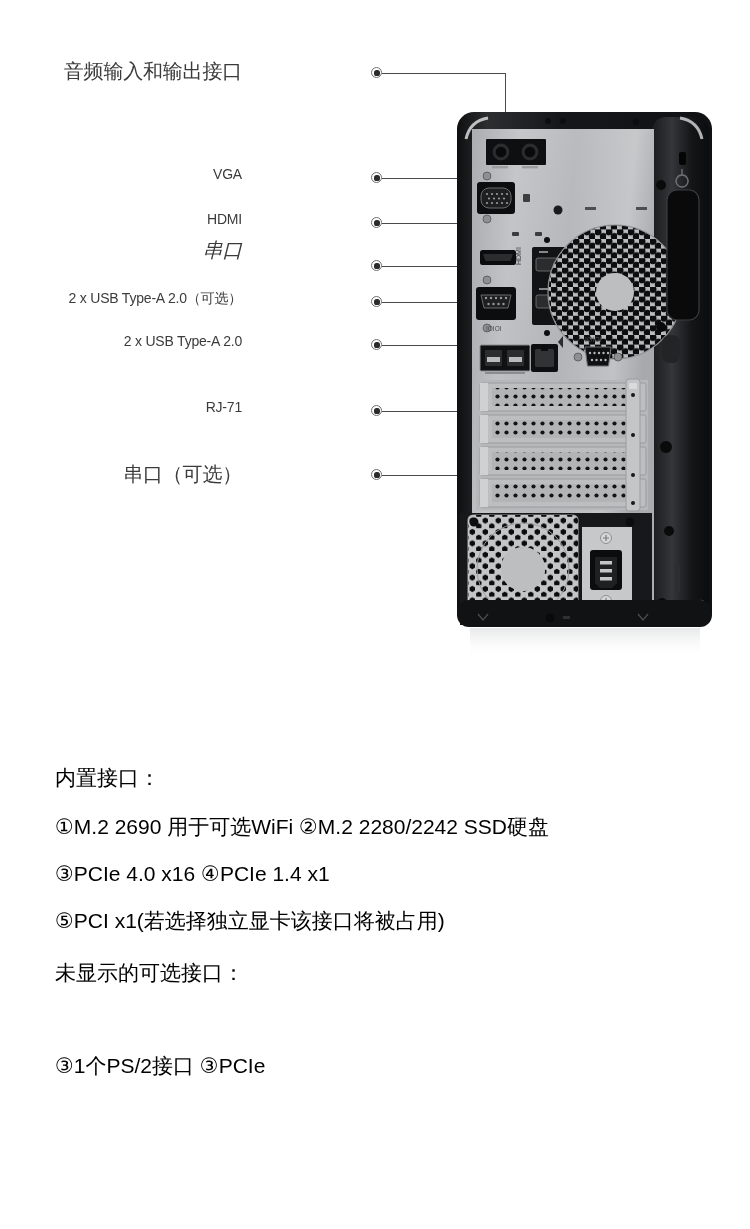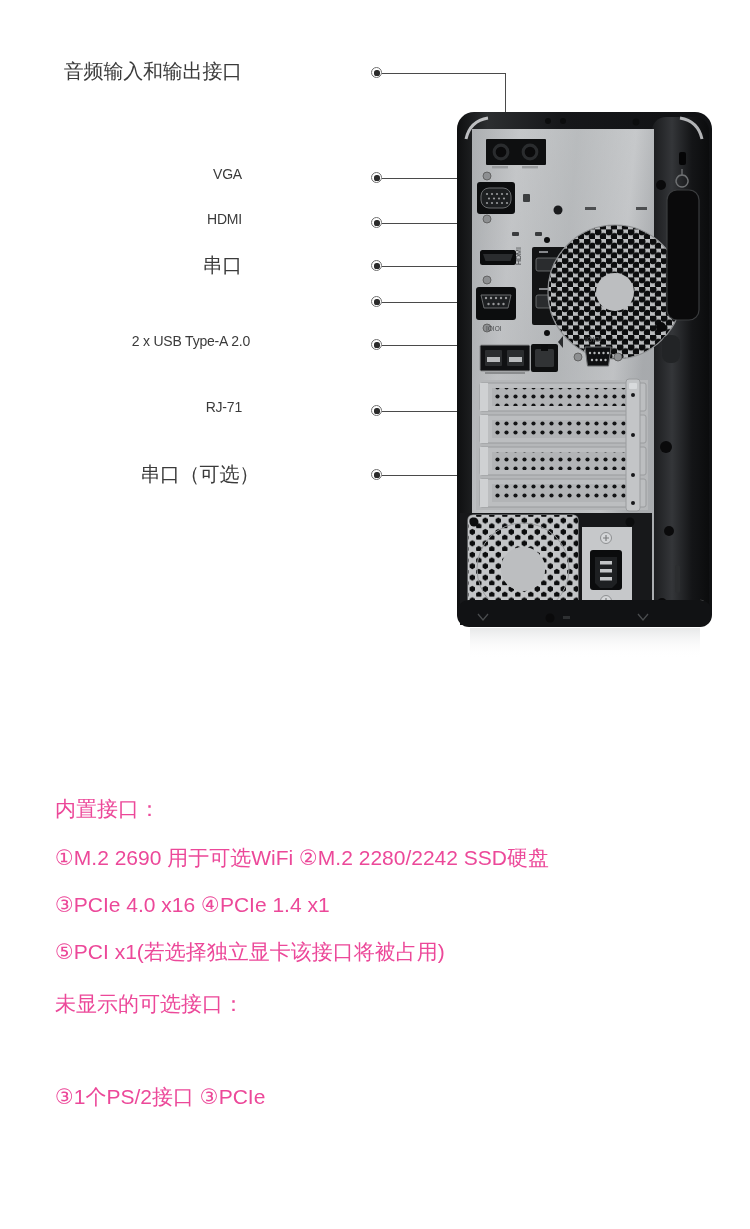--- a/index.html
+++ b/index.html
@@ -50,26 +50,25 @@
     position:absolute;
     left:430px; top:95px;
     width:300px; height:570px;
   }
   #photo svg { display:block; width:300px; height:570px; }
 
   
   .spec {
     position: absolute;
     left: 55px;
-    color: #ec4899;
+    color: #000000;
     font-size: 21px;
     line-height: 1;
     white-space: nowrap;
     letter-spacing: 0px;
-    margin-top: 31px;
   }
 </style>
 </head>
 <body>
 
 <div id="page">
 
   <div class="lead h" style="left:382px; top:72.5px; width:124px;"></div>
   <div class="lead v" style="left:504.5px; top:72.5px; height:70px;"></div>
 
@@ -95,24 +94,25 @@
   <div class="dot" style="left:371px; top:217px;"></div>
   <div class="dot" style="left:371px; top:260px;"></div>
   <div class="dot" style="left:371px; top:296px;"></div>
   <div class="dot" style="left:371px; top:339px;"></div>
   <div class="dot" style="left:371px; top:405px;"></div>
   <div class="dot" style="left:371px; top:469px;"></div>
 
   <div class="callout cjk" style="right:388px; top:61px;">音频输入和输出接口</div>
   <div class="callout" style="right:388px; top:167px;">VGA</div>
   <div class="callout" style="right:388px; top:212px;">HDMI</div>
-  <div class="callout cjk" style="right:388px; top:255px;">串口</div>
-  <div class="callout" style="right:380px; top:334px;">2 x USB Type-A 2.0</div>
+  <div class="callout cjk" style="right:388px; top:240px;font-style:italic;">串口</div>
+  <div class="callout" style="right:388px; top:291px;">2 x USB Type-A 2.0（可选）</div>
+  <div class="callout" style="right:388px; top:334px;">2 x USB Type-A 2.0</div>
   <div class="callout" style="right:388px; top:400px;">RJ-71</div>
-  <div class="callout cjk" style="right:371px; top:464px;">串口（可选）</div>
+  <div class="callout cjk" style="right:388px; top:464px;">串口（可选）</div>
 
   <div id="photo">
     <svg viewBox="0 0 300 570" xmlns="http://www.w3.org/2000/svg">
       <defs>
         <linearGradient id="gBlack" x1="0" y1="0" x2="1" y2="0">
           <stop offset="0" stop-color="#0e0f10"></stop>
           <stop offset="0.12" stop-color="#2c2e30"></stop>
           <stop offset="0.4" stop-color="#16171a"></stop>
           <stop offset="1" stop-color="#101113"></stop>
         </linearGradient>

